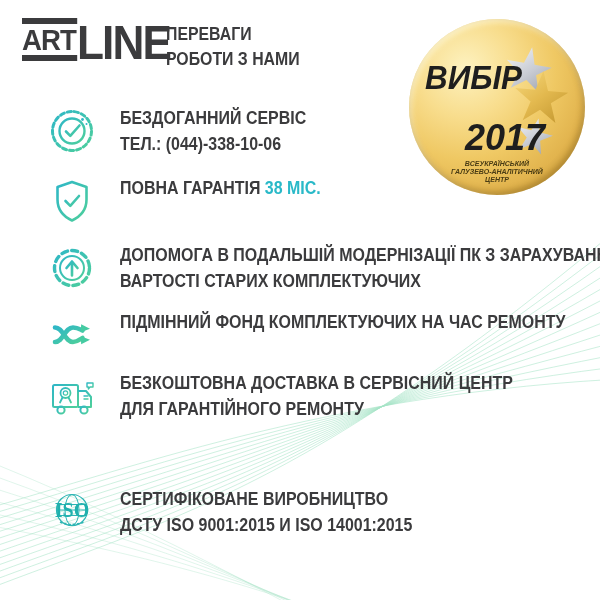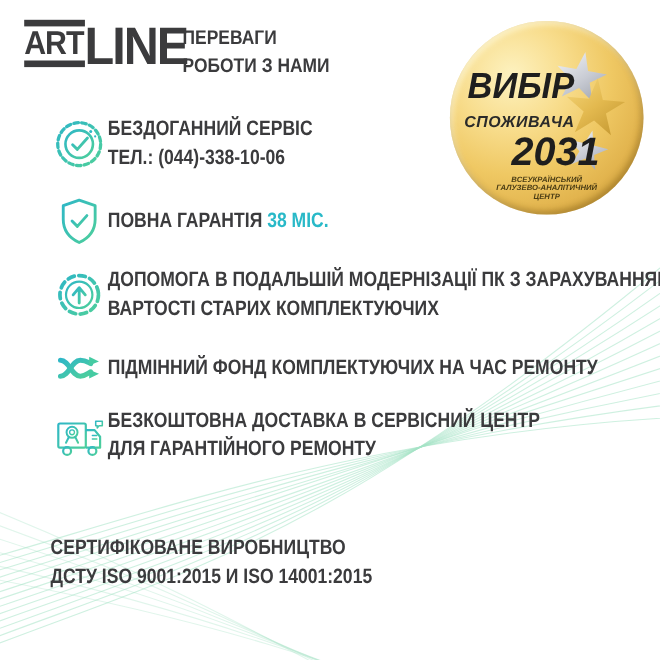--- a/index.html
+++ b/index.html
@@ -44,21 +44,21 @@
     box-shadow:inset -2px -3px 6px rgba(120,85,10,.45), inset 2px 3px 6px rgba(255,250,220,.8);
     font-style:italic;
   }
   .medal-stars{position:absolute;inset:0;}
   .medal-line1{position:absolute;left:16px;top:40px;font-size:33px;font-weight:700;color:#1e1e1e;transform:scaleX(.95);transform-origin:left top;}
   .medal-line2{position:absolute;left:13px;top:84px;font-size:14.5px;font-weight:600;letter-spacing:.5px;color:#2a2a2a;}
   .medal-year{position:absolute;left:56px;top:98px;font-size:36px;font-weight:700;color:#1e1e1e;}
   .medal-org{position:absolute;left:0;right:0;top:141px;text-align:center;font-size:7px;line-height:8px;font-weight:600;color:#4a3c14;}
 
   
-  .row{position:absolute;left:46px;z-index:1;display:flex;align-items:center;}
+  .row{position:absolute;left:46px;z-index:1;display:flex;align-items:flex-start;gap:22px;}
   .row-1{top:105px;} .row-2{top:175px;} .row-3{top:242px;}
   .row-4{top:309px;} .row-5{top:370px;} .row-6{top:486px;}
   .row-icon{width:52px;height:52px;flex:0 0 52px;display:flex;align-items:center;justify-content:center;}
   .row-text{
     font-size:19px;line-height:26px;font-weight:700;color:#3b3b3d;
     transform:scaleX(.84);transform-origin:left center;white-space:nowrap;
   }
   .accent{color:#29b9c8;}
   .iso-word{font-family:"Liberation Serif", serif;font-weight:700;}
 </style>
@@ -113,22 +113,21 @@
         <stop offset="0" stop-color="#f6d97e"></stop>
           <stop offset=".5" stop-color="#e3b94f"></stop>
           <stop offset="1" stop-color="#c1952e"></stop>
       </linearGradient>
     </defs>
     <polygon points="0,-1 0.2245,-0.309 0.951,-0.309 0.3633,0.118 0.5878,0.809 0,0.382 -0.5878,0.809 -0.3633,0.118 -0.951,-0.309 -0.2245,-0.309" transform="translate(119,52) rotate(10) scale(24)" fill="url(#silverG)"></polygon>
     <polygon points="0,-1 0.2245,-0.309 0.951,-0.309 0.3633,0.118 0.5878,0.809 0,0.382 -0.5878,0.809 -0.3633,0.118 -0.951,-0.309 -0.2245,-0.309" transform="translate(125,118) rotate(14) scale(19)" fill="url(#silverG)"></polygon>
     <polygon points="0,-1 0.2245,-0.309 0.951,-0.309 0.3633,0.118 0.5878,0.809 0,0.382 -0.5878,0.809 -0.3633,0.118 -0.951,-0.309 -0.2245,-0.309" transform="translate(132,80) rotate(5) scale(28)" fill="url(#goldG)"></polygon>
   </svg>
   <div class="medal-line1">ВИБІР</div>
-  <div class="medal-line2">СПОЖИВАЧА</div>
-  <div class="medal-year">2031</div>
+  <div class="medal-year">2017</div>
   <div class="medal-org">
     <div>ВСЕУКРАЇНСЬКИЙ</div>
     <div>ГАЛУЗЕВО-АНАЛІТИЧНИЙ</div>
     <div>ЦЕНТР</div>
   </div>
 </div>
 
 <div class="row row-1">
   <div class="row-icon">
     <svg viewBox="0 0 52 52" width="52" height="52">
@@ -229,17 +228,26 @@
       <path d="M38 26 h4 M38 29 h4" stroke="url(#tg5)" stroke-width="1.4" stroke-linecap="round"></path>
     </svg>
   </div>
   <div class="row-text">
     <div>БЕЗКОШТОВНА ДОСТАВКА В СЕРВІСНИЙ ЦЕНТР</div>
     <div>ДЛЯ ГАРАНТІЙНОГО РЕМОНТУ</div>
   </div>
 </div>
 
 <div class="row row-6">
+  <div class="row-icon">
+    <svg viewBox="0 0 52 52" width="52" height="52">
+      <circle cx="26" cy="24" r="15.5" fill="none" stroke="#2db5b5" stroke-width="1.2"></circle>
+      <ellipse cx="26" cy="24" rx="7" ry="15.5" fill="none" stroke="#2db5b5" stroke-width="1"></ellipse>
+      <path d="M11.5 18.5 h29 M10.5 24 h31 M11.5 29.5 h29" stroke="#2db5b5" stroke-width="1" fill="none"></path>
+      <path d="M14 36 q12 5 24 0" fill="none" stroke="#2db5b5" stroke-width="1.6" stroke-dasharray="2.5 1.8"></path>
+      <text x="26" y="31" text-anchor="middle" class="iso-word" font-size="20" fill="#1fb0ad">ISO</text>
+    </svg>
+  </div>
   <div class="row-text">
     <div>СЕРТИФІКОВАНЕ ВИРОБНИЦТВО</div>
     <div>ДСТУ ISO 9001:2015 И ISO 14001:2015</div>
   </div>
 </div>
 
 </body></html>

